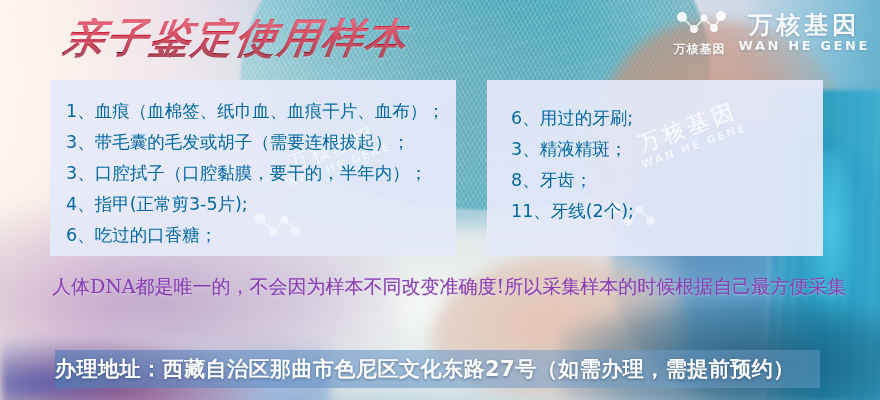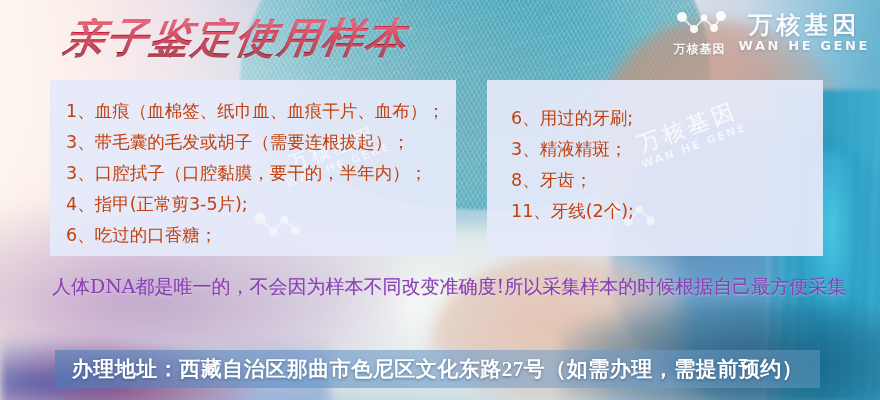--- a/index.html
+++ b/index.html
@@ -148,21 +148,21 @@
   .panel{
     position:absolute;top:80px;height:176px;
     background:rgba(229,234,250,.93);
     overflow:hidden;
   }
   .panel-left{left:50px;width:406px;}
   .panel-right{left:487px;width:336px;}
 
   .panel ol{margin:0;padding:0;list-style:none;}
   .panel li{
-    color:#c2410c;
+    color:#0369a1;
     font-size:17.5px;
     line-height:31px;
     white-space:nowrap;
     position:relative;z-index:2;
   }
   .panel-left ol{padding:16px 0 0 16px;}
   .panel-right ol{padding:16px 0 0 24px;margin-top:7px;}
 
   .wm{
     position:absolute;z-index:1;pointer-events:none;
@@ -188,21 +188,21 @@
     font-size:19px;line-height:36px;font-weight:400;
     color:#8a3fb5;
     text-shadow:0 1px 2px rgba(255,255,255,.45), 0 0 1px rgba(120,40,160,.35);
   }
   .para div{white-space:nowrap;}
 
   
   .addrbar{
     position:absolute;left:55px;top:350px;width:765px;height:38px;
     background:linear-gradient(90deg, rgba(78,126,182,.62) 0%, rgba(96,144,196,.58) 35%, rgba(108,156,202,.50) 70%, rgba(120,168,210,.40) 100%);
-    display:flex;align-items:center;justify-content:center;font-family:Liberation Serif, serif;
+    display:flex;align-items:center;justify-content:flex-start;
   }
   .addrbar span{
     color:#ffffff;font-size:21px;font-weight:700;letter-spacing:.5px;
     white-space:nowrap;
     text-shadow:0 1px 3px rgba(30,60,100,.55);
   }
 </style>
 </head>
 <body>
 

